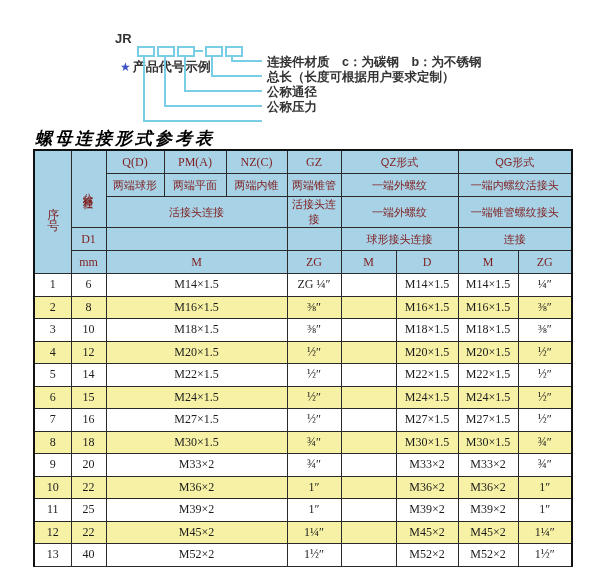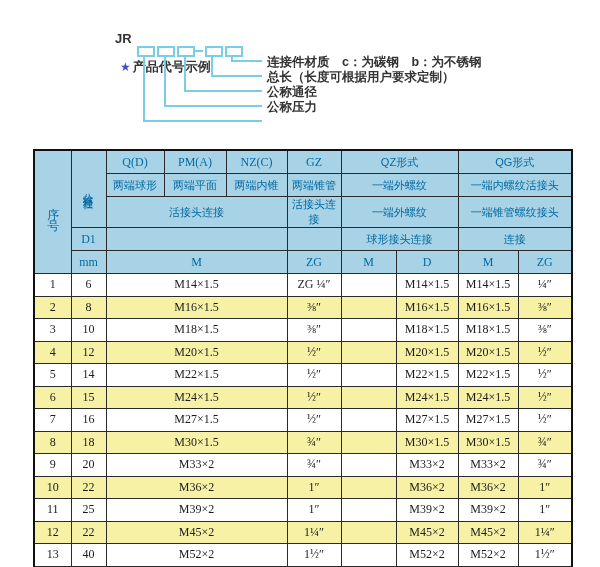--- a/index.html
+++ b/index.html
@@ -20,21 +20,21 @@
   .tbl-title{position:absolute;left:35px;top:127px;font-size:17px;font-weight:bold;
              font-style:italic;letter-spacing:3px;color:#000;
              font-family:"DejaVu Serif","Liberation Serif",serif;}
 
   
   table.main{position:absolute;left:33px;top:149px;width:538px;border-collapse:collapse;
              table-layout:fixed;font-family:"Liberation Serif","DejaVu Serif",serif;}
   table.main td,table.main th{border:1px solid #2a2a2a;text-align:center;vertical-align:middle;
              padding:0;font-weight:normal;overflow:hidden;}
   table.main{border:2px solid #111;border-bottom-width:3px;}
-  thead td{background:#a8d3e7;font-size:11px;height:22px;color:#0369a1;
+  thead td{background:#a8d3e7;font-size:11px;height:22px;color:#7f1d1d;
            font-family:"Liberation Sans","DejaVu Sans",sans-serif;}
   thead td.code{font-family:"Liberation Serif","DejaVu Serif",serif;font-size:12px;}
   tbody td{font-size:12px;height:21.5px;color:#1c1c1c;background:#ffffff;}
   tbody tr:nth-child(even) td{background:#f6f1a5;}
   tbody td.numcell{font-size:12px;}
   .vert{writing-mode:vertical-lr;text-orientation:upright;margin:0 auto;}
   td.seq .vert{letter-spacing:13px;font-size:12px;}
   td.dn .vert{letter-spacing:2px;font-size:10.5px;}
 </style>
 </head>
@@ -63,20 +63,21 @@
   <div class="vline" style="left:164px;top:55px;height:52px;"></div>
   <div class="hline" style="left:164px;top:105px;width:98px;"></div>
   <div class="vline" style="left:143px;top:55px;height:67px;"></div>
   <div class="hline" style="left:143px;top:120px;width:119px;"></div>
 
   <div class="dlabel" style="top:54px;">连接件材质　c：为碳钢　b：为不锈钢</div>
   <div class="dlabel" style="top:69px;">总长（长度可根据用户要求定制）</div>
   <div class="dlabel" style="top:84px;">公称通径</div>
   <div class="dlabel" style="top:99px;font-family:Liberation Mono, monospace;">公称压力</div>
 
+  <div class="tbl-title">螺母连接形式参考表</div>
 
   <table class="main">
     <colgroup>
       <col style="width:37px">
         <col style="width:35px">
         <col style="width:58px">
         <col style="width:62px">
       <col style="width:61px">
         <col style="width:54px">
         <col style="width:55px">

